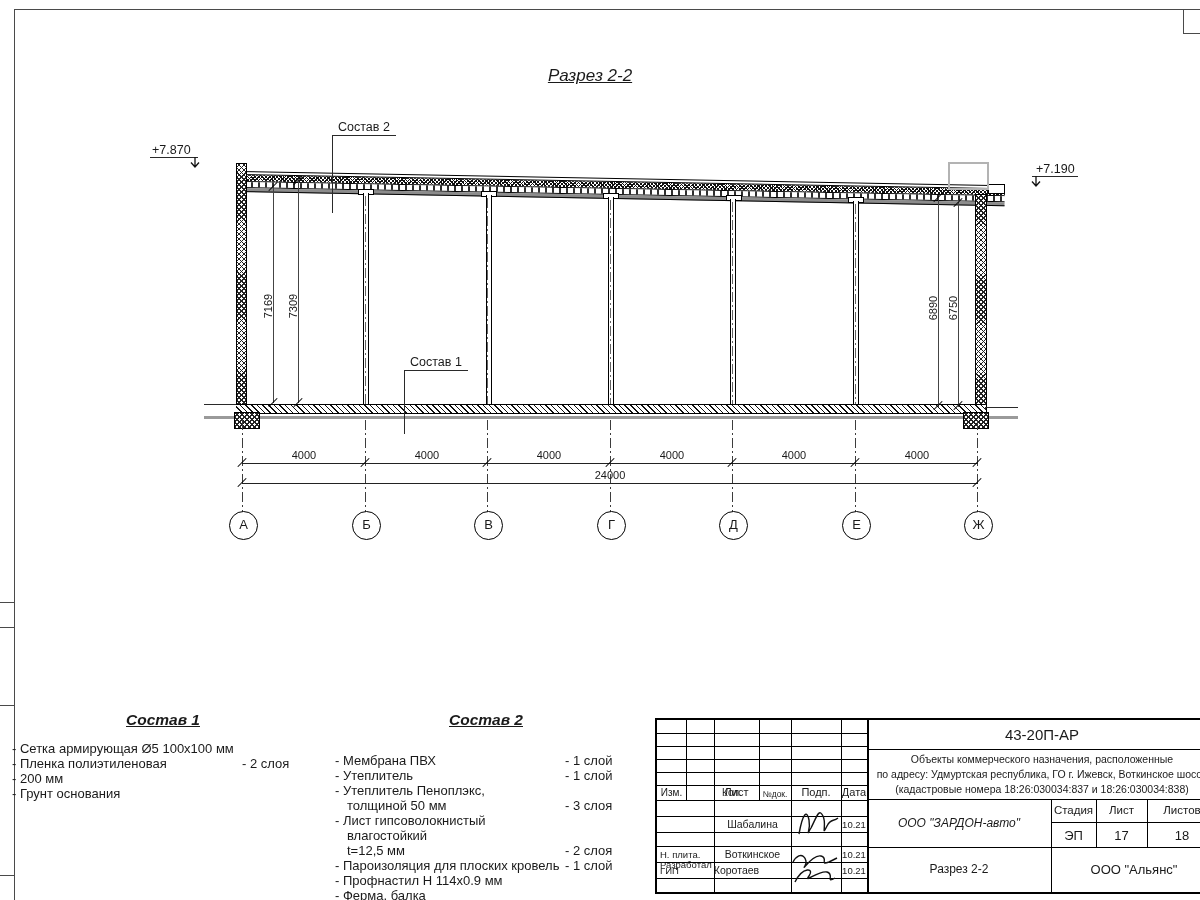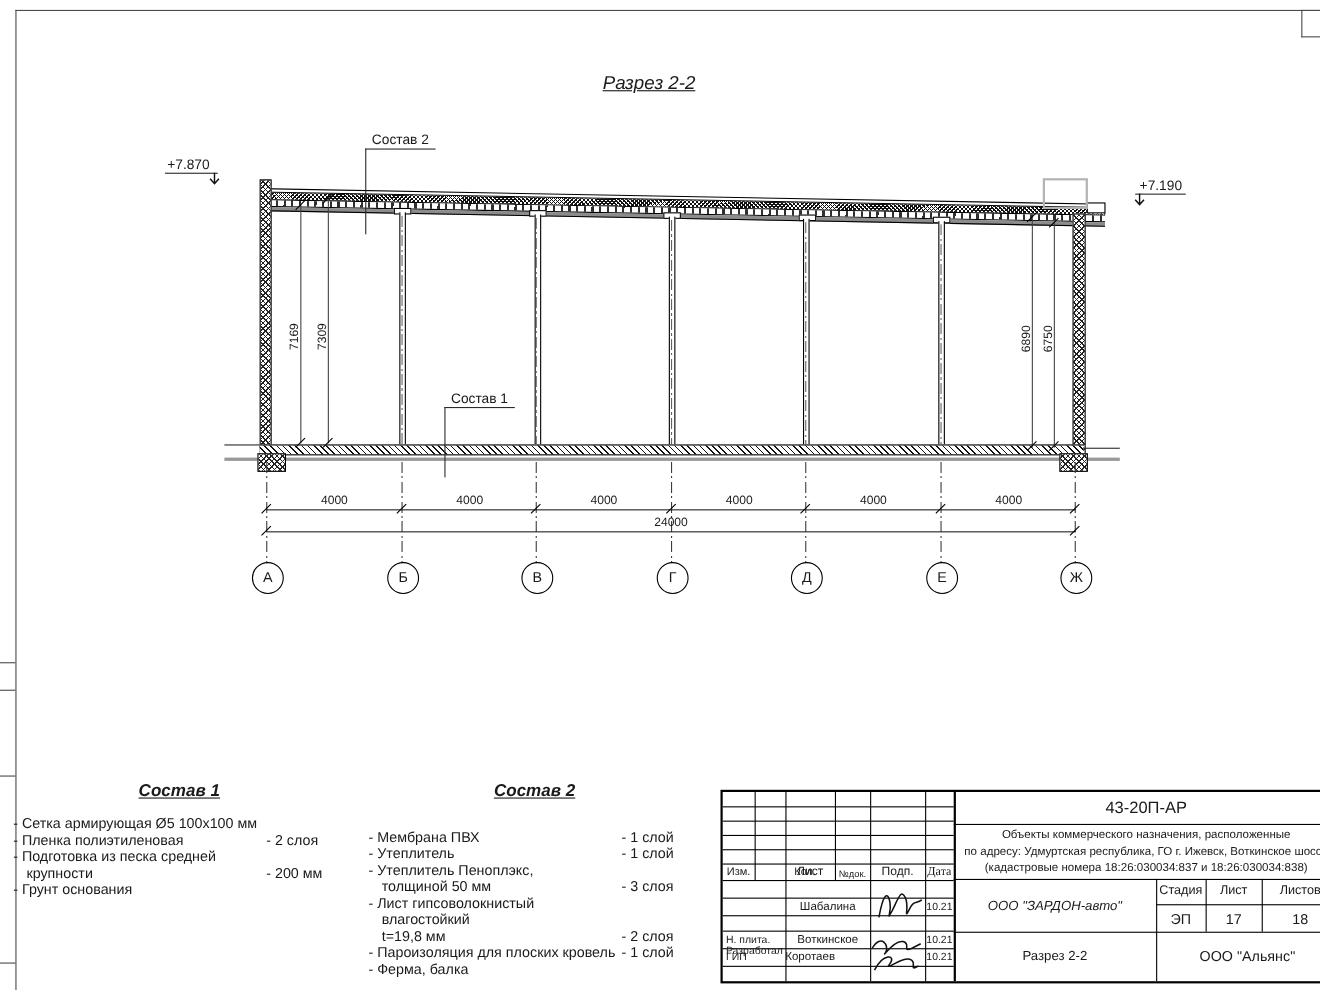--- a/index.html
+++ b/index.html
@@ -190,22 +190,20 @@
     <h3>Состав 1</h3>
     <div class="s-item">
       <div class="s-name">- Сетка армирующая Ø5 100х100 мм</div>
       <div class="s-val"></div>
     </div>
     <div class="s-item">
       <div class="s-name">- Пленка полиэтиленовая</div>
       <div class="s-val">-  2 слоя</div>
     </div>
     <div class="s-item">
-      <div class="s-name">- Подготовка из песка средней
-крупности</div>
       <div class="s-val">- 200 мм</div>
     </div>
     <div class="s-item">
       <div class="s-name">- Грунт основания</div>
       <div class="s-val"></div>
     </div>
   </div>
 
   <div class="sostav" style="left:335px;top:712px;width:302px;">
     <h3 style="margin-bottom:26px;">Состав 2</h3>
@@ -217,26 +215,30 @@
       <div class="s-name">- Утеплитель</div>
       <div class="s-val">- 1 слой</div>
     </div>
     <div class="s-item">
       <div class="s-name">- Утеплитель Пеноплэкс,
 толщиной 50 мм</div>
       <div class="s-val">- 3 слоя</div>
     </div>
     <div class="s-item">
       <div class="s-name">- Лист гипсоволокнистый влагостойкий
-t=19,8 мм</div>
+t=12,5 мм</div>
       <div class="s-val">- 2 слоя</div>
     </div>
     <div class="s-item">
       <div class="s-name">- Пароизоляция для плоских кровель</div>
       <div class="s-val">- 1 слой</div>
+    </div>
+    <div class="s-item">
+      <div class="s-name">- Профнастил Н 114х0.9 мм</div>
+      <div class="s-val"></div>
     </div>
     <div class="s-item">
       <div class="s-name">- Ферма, балка</div>
       <div class="s-val"></div>
     </div>
   </div>
 
   <div class="tb">
 
     <div class="h" style="left:0;top:13px;width:210px;"></div>
@@ -256,21 +258,21 @@
     <div class="v" style="left:102px;top:0;height:80px;"></div>
     <div class="v" style="left:134px;top:0;height:172px;"></div>
     <div class="v" style="left:184px;top:0;height:172px;"></div>
     <div class="v2" style="left:210px;top:0;height:172px;"></div>
 
     <div class="t" style="left:0;top:67px;width:29px;font-size:10px;">Изм.</div>
     <div class="t" style="left:29px;top:67px;width:28px;font-size:10px;padding-left:32px;">Кол.</div>
     <div class="t" style="left:57px;top:66px;width:45px;font-size:11px;">Лист</div>
     <div class="t" style="left:102px;top:69px;width:32px;font-size:8.5px;">№док.</div>
     <div class="t" style="left:134px;top:66px;width:50px;font-size:11px;">Подп.</div>
-    <div class="t" style="left:184px;top:66px;width:26px;font-size:11px;font-family:Liberation Serif, serif;">Дата</div>
+    <div class="t" style="left:184px;top:66px;width:26px;font-size:11px;">Дата</div>
 
     <div class="t lft" style="left:3px;top:99px;width:54px;font-size:9.5px;margin-top:40px;">Разработал</div>
     <div class="t" style="left:57px;top:98px;width:77px;font-size:10.5px;">Шабалина</div>
     <div class="t" style="left:184px;top:99px;width:26px;font-size:9.5px;">10.21</div>
     <div class="t lft" style="left:3px;top:129px;width:54px;font-size:9.5px;">Н. плита.</div>
     <div class="t" style="left:57px;top:128px;width:77px;font-size:10.5px;">Воткинское</div>
     <div class="t" style="left:184px;top:129px;width:26px;font-size:9.5px;">10.21</div>
     <div class="t lft" style="left:3px;top:145px;width:54px;font-size:9.5px;">ГИП</div>
     <div class="t" style="left:41px;top:144px;width:77px;font-size:10.5px;">Коротаев</div>
     <div class="t" style="left:184px;top:145px;width:26px;font-size:9.5px;">10.21</div>

